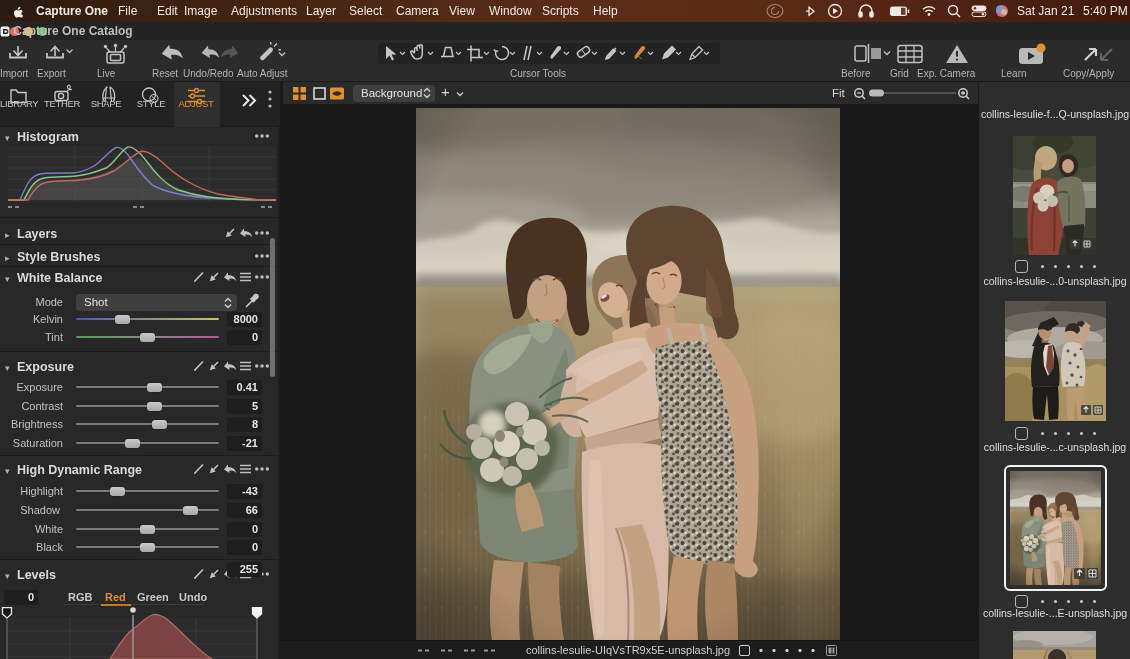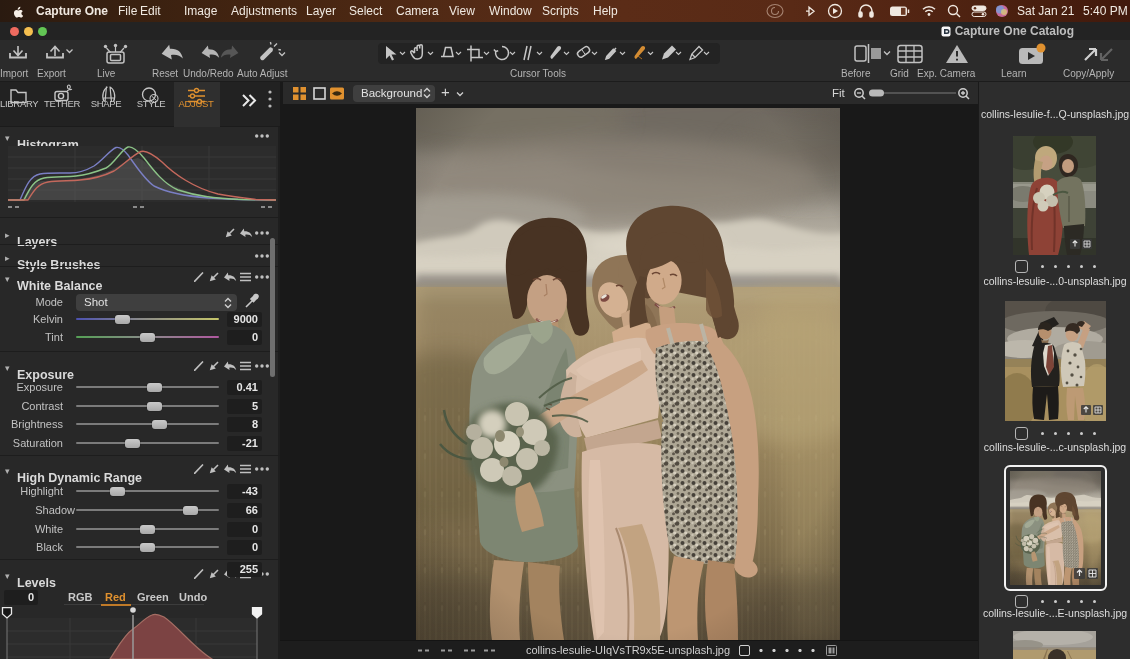--- a/index.html
+++ b/index.html
@@ -7,32 +7,32 @@
   .abs { position:absolute; }
   #stage { position:relative; width:1130px; height:659px; }
   
   #menubar { position:absolute; left:0; top:0; width:1130px; height:22px;
     background:linear-gradient(90deg,#2a1a10 0%,#382010 10%,#452511 25%,#522a15 40%,#5b2c17 55%,#592a16 70%,#532513 80%,#4a200f 90%,#41190c 100%);
     color:#f0e9e1; font-size:12px; }
   #menubar .mi { position:absolute; top:4px; white-space:nowrap; }
   
   #titlebar { position:absolute; left:0; top:22px; width:1130px; height:18px; background:#232323; }
   .tl { position:absolute; top:5px; width:9px; height:9px; border-radius:50%; }
-  #titletxt { position:absolute; top:2px; left:0; width:1074px; text-align:right;
+  #titletxt { position:absolute; top:2px; left:0; width:1074px; text-align:left;
     color:#bdbdbd; font-size:12px; font-weight:bold; }
   
   #toolbar { position:absolute; left:0; top:40px; width:1130px; height:42px; background:#2b2b2b;
     border-bottom:1px solid #1c1c1c; }
   .tlabel { position:absolute; top:28px; color:#b4b4b4; font-size:10px; text-align:left; white-space:nowrap; }
   
   #leftpanel { position:absolute; left:0; top:82px; width:280px; height:577px; background:#282828; border-right:2px solid #1e1e1e; }
   #tabbar { position:absolute; left:0; top:0; width:280px; height:45px; background:#222222; border-bottom:1px solid #1b1b1b;}
   .tabl { position:absolute; top:16px; color:#c6c6c6; font-size:9.5px; letter-spacing:-0.3px; font-weight:normal; text-align:center; white-space:nowrap;}
   .sechead { position:absolute; left:0; width:280px; height:20px; }
-  .sechead .st { position:absolute; left:17px; top:2px; color:#dadada; font-size:12.5px; font-weight:bold;margin-top:8px; }
+  .sechead .st { position:absolute; left:17px; top:2px; color:#dadada; font-size:12.5px; font-weight:bold; }
   .chev { position:absolute; left:5px; top:5px; color:#b0b0b0; font-size:9px; }
   .hicons { position:absolute; right:10px; top:3px; }
   .rowlab { position:absolute; color:#c2c2c2; font-size:11px; text-align:right; width:60px; }
   .track { position:absolute; height:2px; background:#7b7b7b; border-radius:1px; }
   .handle { position:absolute; width:15px; height:9px; background:linear-gradient(#c9c9c9,#a8a8a8); border-radius:3px; box-shadow:0 0 1px #000; }
   .valbox { position:absolute; left:227px; width:35px; height:15px; background:#1e1e1e; border-radius:2px;
     color:#e6e6e6; font-size:11px; font-weight:bold; text-align:right; padding-right:4px; line-height:15px;}
   .sep { position:absolute; left:0; width:280px; height:1px; background:#1d1d1d; }
   
   #viewer { position:absolute; left:280px; top:82px; width:698px; height:577px; background:#191919; }
@@ -50,21 +50,21 @@
   .cbx { position:absolute; width:13px; height:13px; border:1.5px solid #b5b5b5; border-radius:3px; }
 </style></head>
 <body>
 <div id="stage">
   <div id="menubar">
     <svg class="abs" style="left:13px;top:4.5px" width="12" height="14" viewBox="0 0 12 14">
       <path fill="#f5eee6" d="M6.3 3.3c.6-.8 1.6-1.3 2.4-1.3.1.9-.3 1.8-.8 2.4-.6.7-1.5 1.2-2.4 1.1-.1-.8.3-1.6.8-2.2zM8.9 5.9c1 0 2 .6 2.6 1.5-2.3 1.3-1.9 4.2.4 5.1-.4 1-1.3 2.3-2.4 2.3-1 0-1.3-.6-2.5-.6s-1.5.6-2.5.6c-1.1 0-2.2-1.5-2.8-2.8C.5 9.6 1.4 6.1 4 6c.9 0 1.7.6 2.3.6.5 0 1.6-.7 2.6-.7z" transform="scale(.85)"></path>
     </svg>
     <span class="mi" style="left:36px;font-weight:bold">Capture One</span>
     <span class="mi" style="left:118px">File</span>
-    <span class="mi" style="left:140px">Edit</span>
+    <span class="mi" style="left:157px">Edit</span>
     <span class="mi" style="left:184px">Image</span>
     <span class="mi" style="left:231px">Adjustments</span>
     <span class="mi" style="left:306px">Layer</span>
     <span class="mi" style="left:349px">Select</span>
     <span class="mi" style="left:396px">Camera</span>
     <span class="mi" style="left:449px">View</span>
     <span class="mi" style="left:489px">Window</span>
     <span class="mi" style="left:542px">Scripts</span>
     <span class="mi" style="left:593px">Help</span>
     <svg class="abs" style="left:765px;top:3px" width="245" height="16" viewBox="0 0 245 16">
@@ -334,21 +334,21 @@
       <svg class="abs" style="right:5px;top:2.5px" width="8" height="12" viewBox="0 0 8 12">
           <path d="M1 4.5 L4 1.5 L7 4.5 M1 7.5 L4 10.5 L7 7.5" stroke="#cfcfcf" stroke-width="1.4" fill="none"></path>
         </svg>
     </div>
     <svg class="abs" style="left:244px;top:211px" width="16" height="16" viewBox="0 0 16 16">
       <path d="M2 14 l6-6 m1.5-4.5 c1-2 3-2.5 4-1.5 1 1 .5 3-1.5 4 l-2.5 2.5 -2.5-2.5 z" stroke="#c8c8c8" stroke-width="1.6" fill="#c8c8c8"></path>
     </svg>
     <div class="rowlab" style="left:3px;top:231px">Kelvin</div>
     <div class="track" style="left:76px;top:236px;width:143px;background:linear-gradient(90deg,#4c51b0,#8a8a8a 45%,#c6c66a)"></div>
     <div class="handle" style="left:115px;top:232.5px"></div>
-    <div class="valbox" style="top:230px">9000</div>
+    <div class="valbox" style="top:230px">8000</div>
     <div class="rowlab" style="left:3px;top:249px">Tint</div>
     <div class="track" style="left:76px;top:254px;width:143px;background:linear-gradient(90deg,#55a055,#8a8a8a 50%,#b058a0)"></div>
     <div class="handle" style="left:140px;top:250.5px"></div>
     <div class="valbox" style="top:248px">0</div>
     <div class="sep" style="top:269px"></div>
 
     <div class="sechead" style="top:276px">
       <span class="chev">▾</span>
         <span class="st">Exposure</span>
       <svg class="hicons" width="76" height="10">
@@ -385,21 +385,21 @@
           <use href="#ic-diag" x="15"></use>
           <use href="#ic-undo" x="30"></use>
           <use href="#ic-ham" x="46"></use>
           <use href="#ic-dots" x="61"></use>
       </svg>
     </div>
     <div class="rowlab" style="left:3px;top:403px">Highlight</div>
     <div class="track" style="left:76px;top:408px;width:143px"></div>
     <div class="handle" style="left:110px;top:404.5px"></div>
     <div class="valbox" style="top:402px">-43</div>
-    <div class="rowlab" style="left:15px;top:422px">Shadow</div>
+    <div class="rowlab" style="left:0;top:422px">Shadow</div>
     <div class="track" style="left:76px;top:427px;width:143px"></div>
     <div class="handle" style="left:183px;top:423.5px"></div>
     <div class="valbox" style="top:421px">66</div>
     <div class="rowlab" style="left:3px;top:441px">White</div>
     <div class="track" style="left:76px;top:446px;width:143px"></div>
     <div class="handle" style="left:140px;top:442.5px"></div>
     <div class="valbox" style="top:440px">0</div>
     <div class="rowlab" style="left:3px;top:459px">Black</div>
     <div class="track" style="left:76px;top:464px;width:143px"></div>
     <div class="handle" style="left:140px;top:460.5px"></div>

